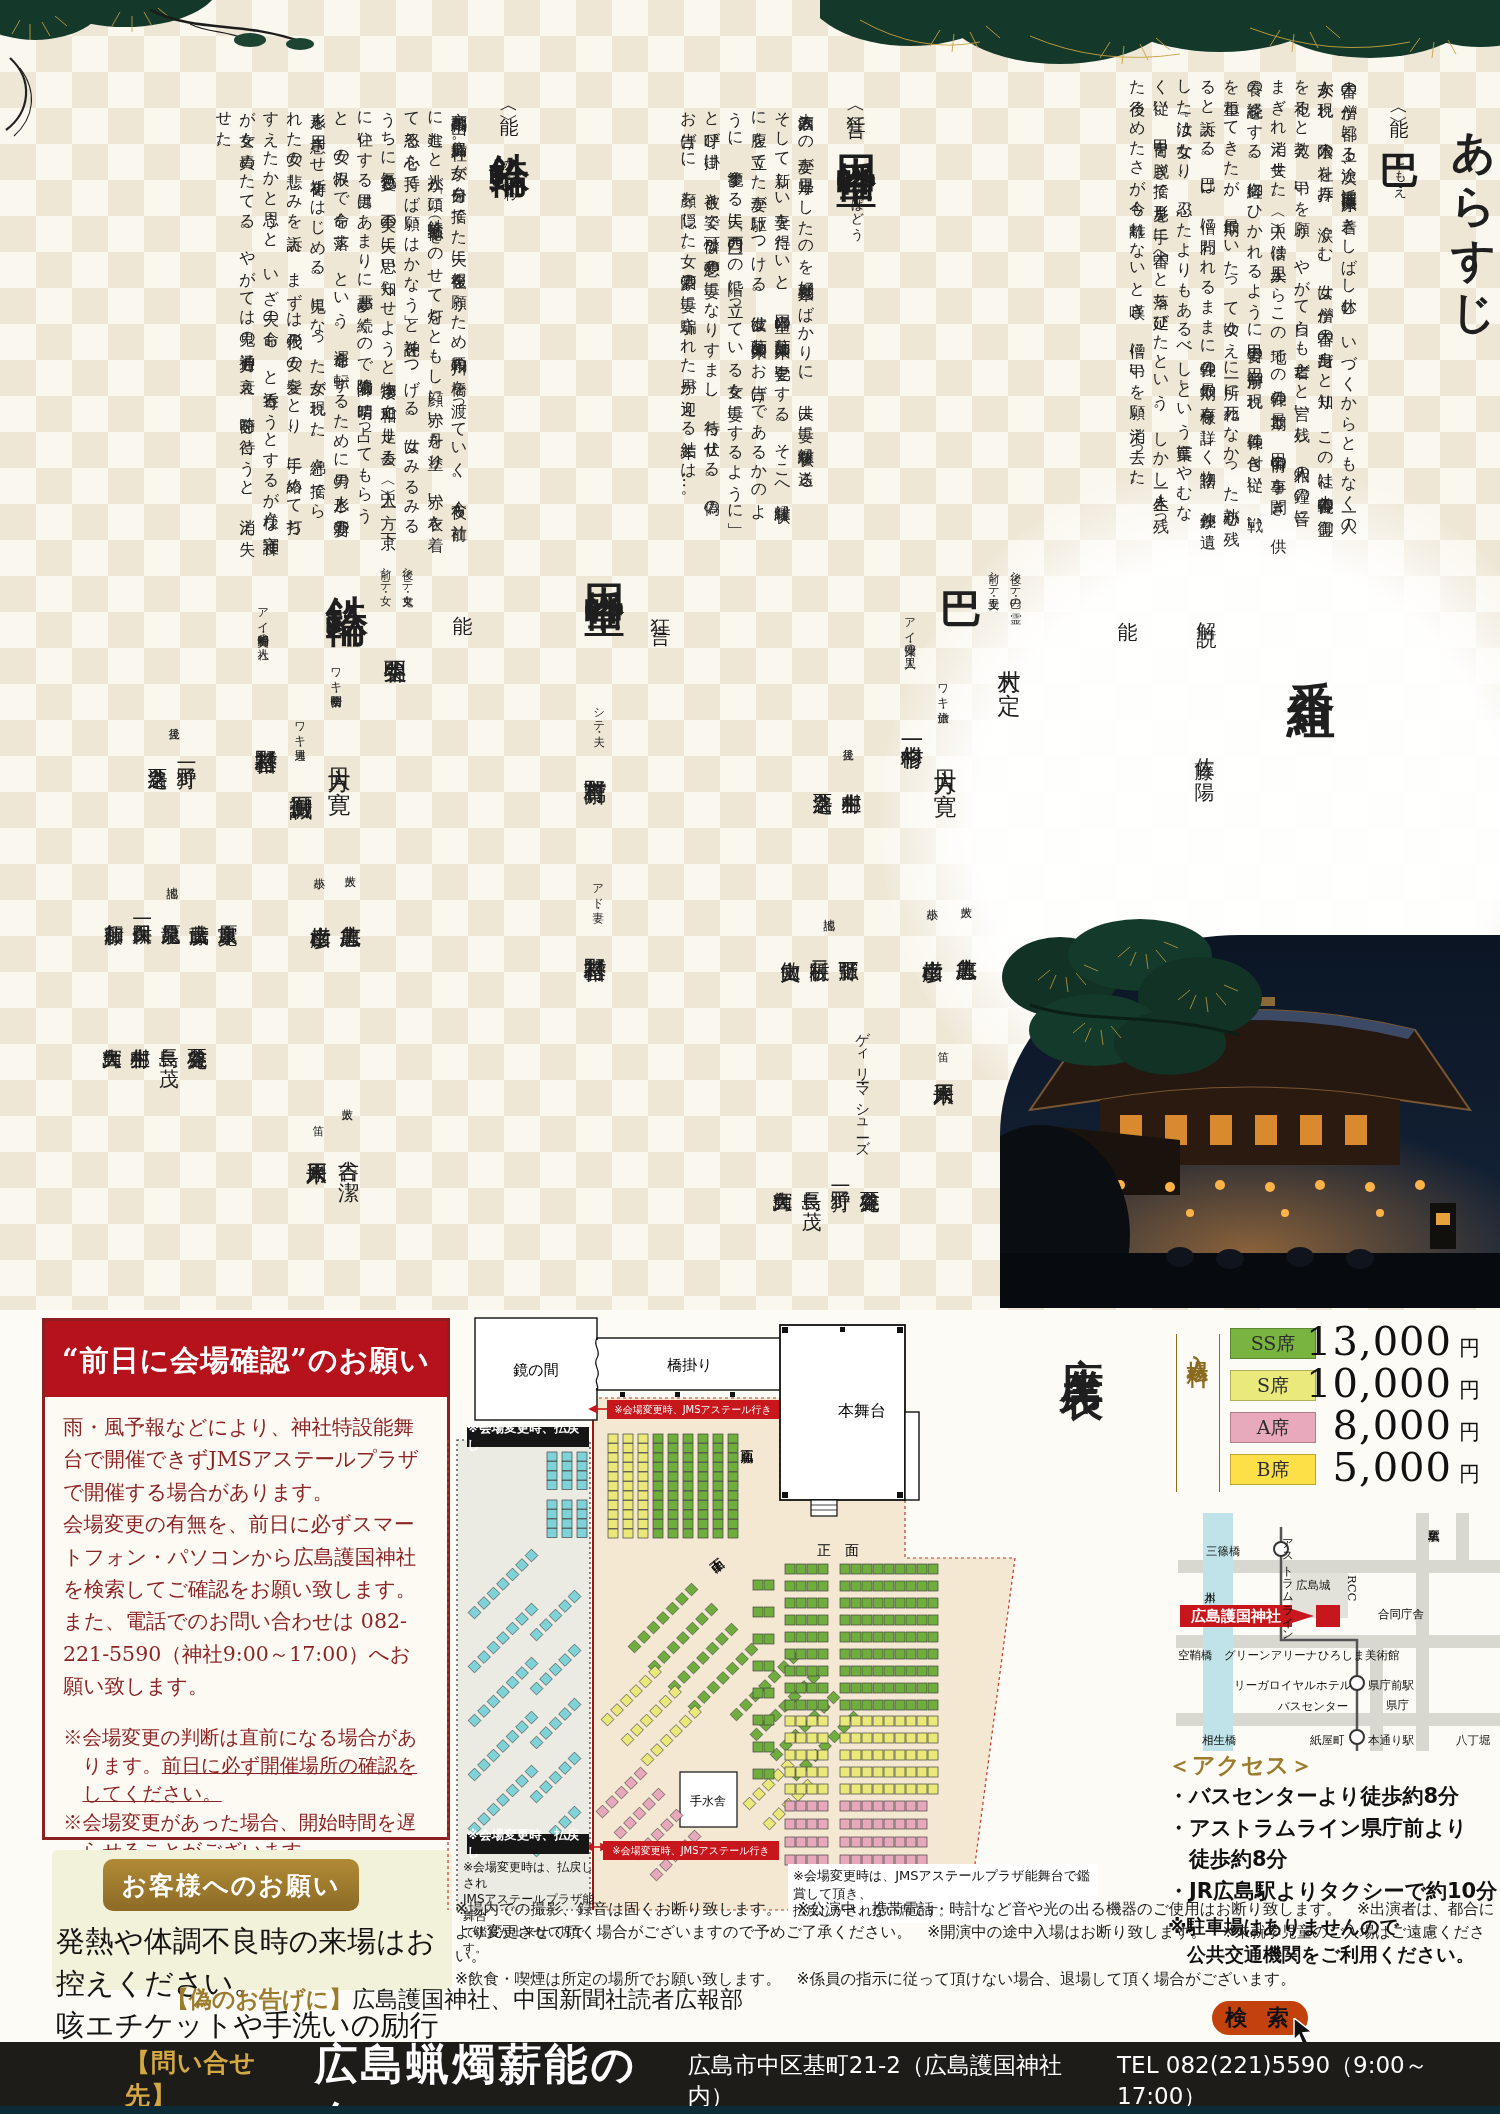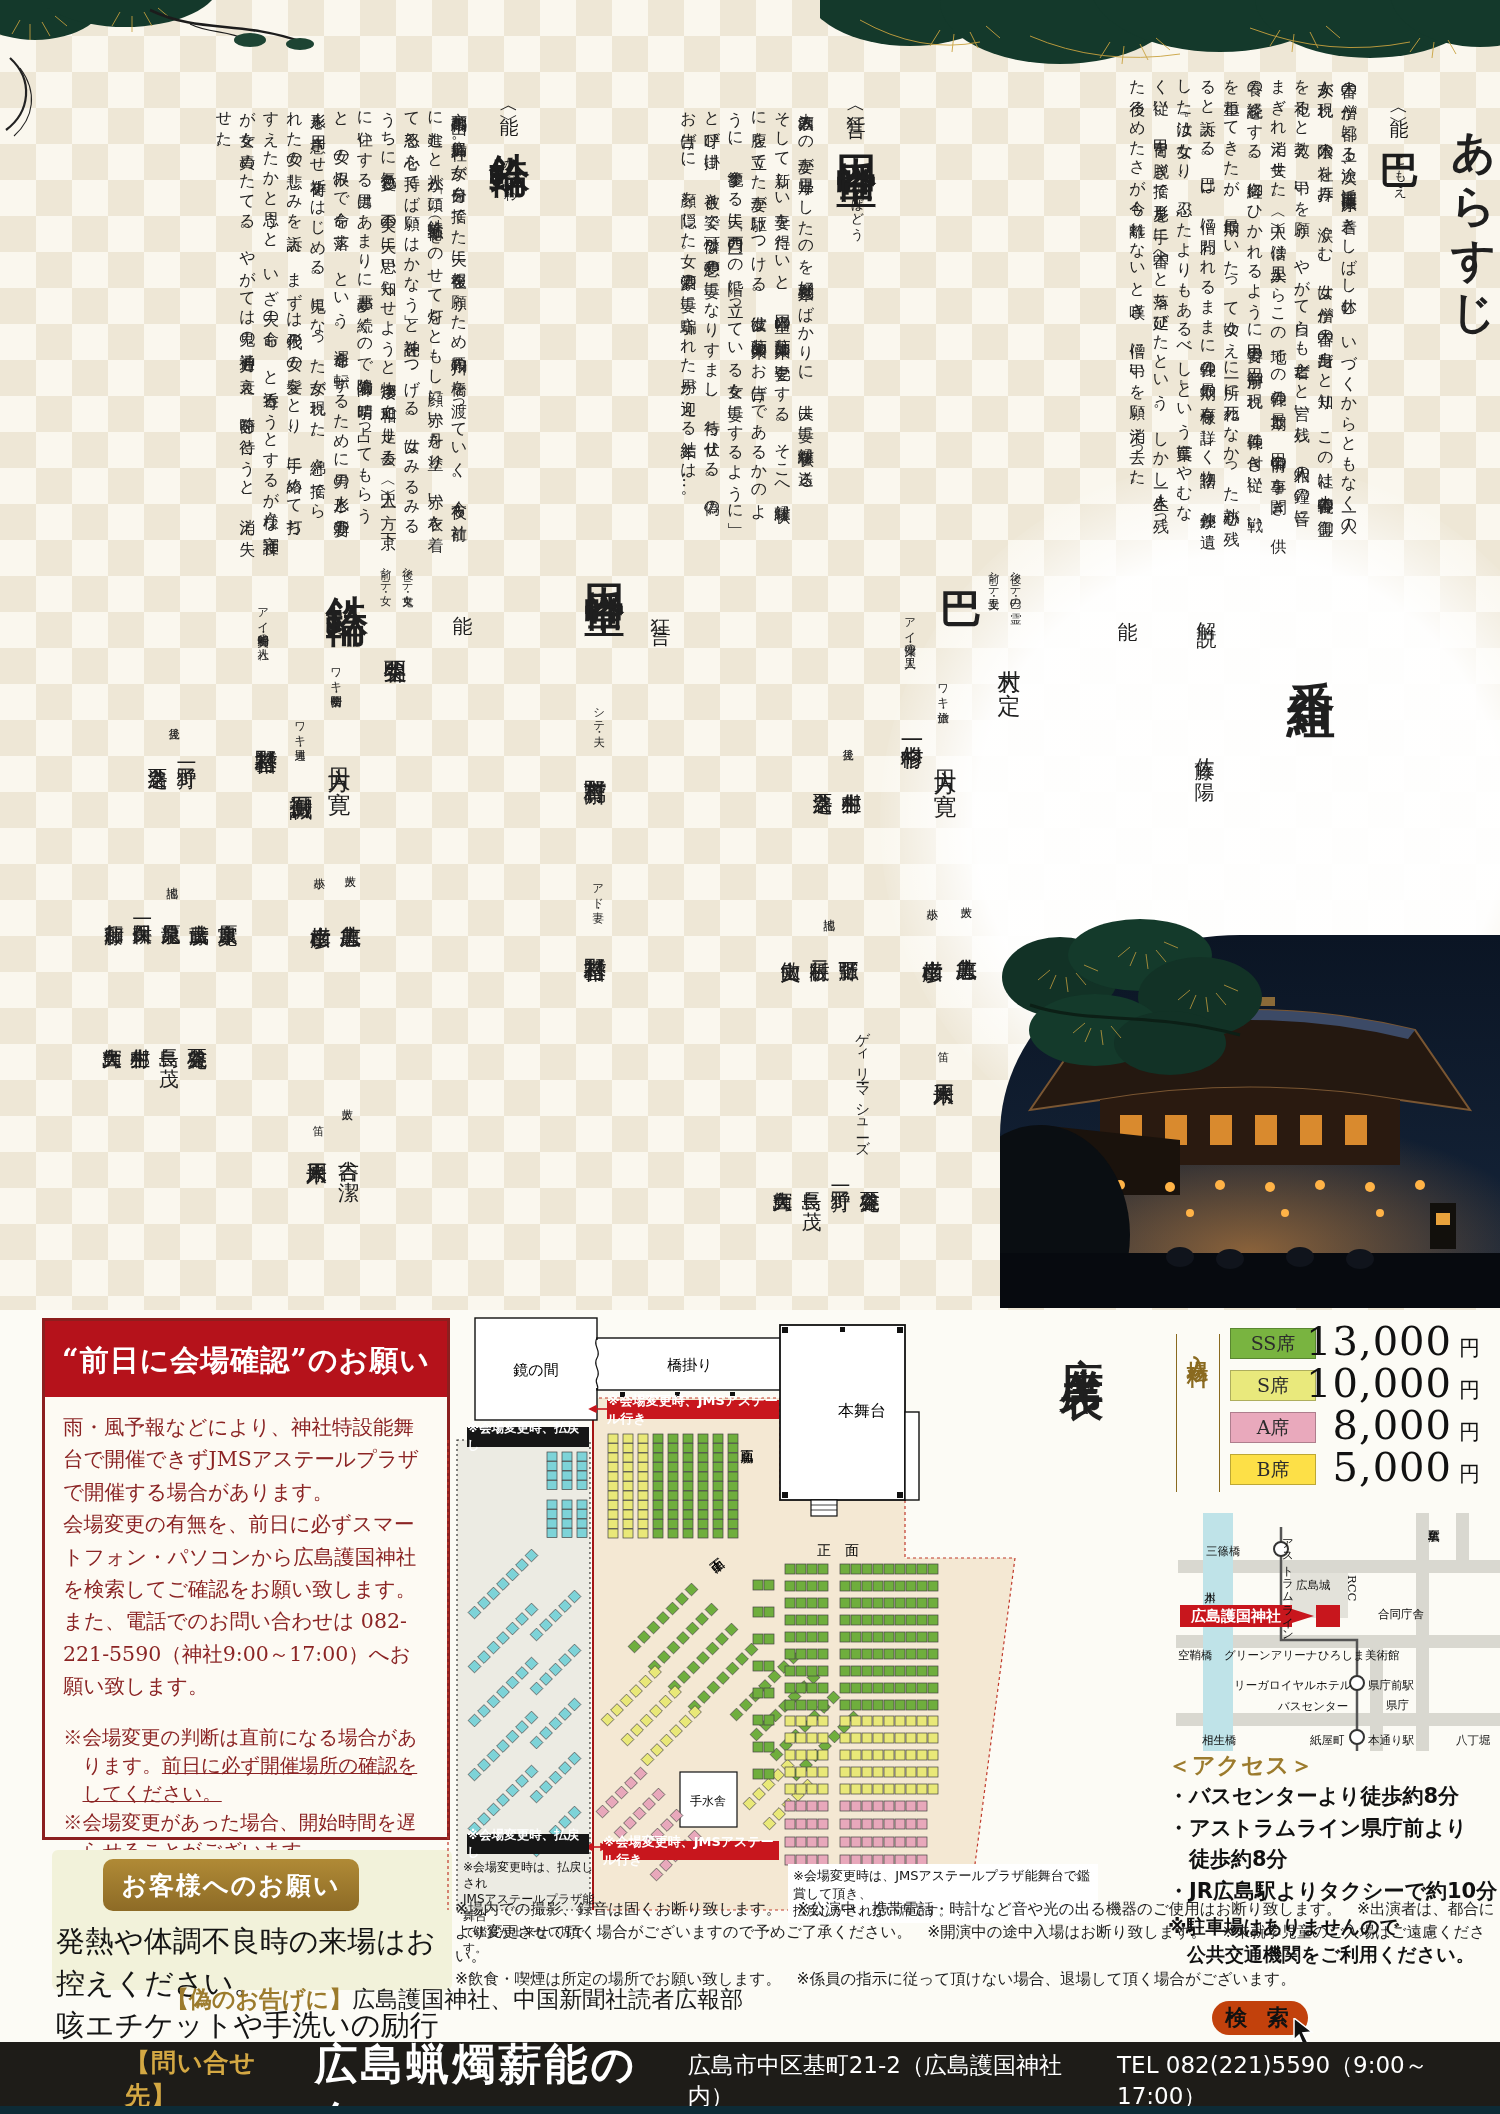--- a/index.html
+++ b/index.html
@@ -47,21 +47,21 @@
   .zkh{position:absolute;left:1049px;top:1322px;font-size:44px;font-weight:bold;letter-spacing:10px;}
   .fee{position:absolute;left:1176px;top:1334px;height:150px;font-size:21px;font-weight:bold;color:#8a6a1f;
        border-left:1.5px solid #8a6a1f;border-right:1.5px solid #8a6a1f;padding:4px 5px;letter-spacing:6px;}
   .prow{position:absolute;left:1230px;width:250px;height:34px;}
   .sw{position:absolute;left:0;top:2px;width:84px;height:29px;display:flex;align-items:center;justify-content:center;
       font-size:19px;color:#2c2c2c;border:1px solid rgba(0,0,0,.25);}
   .pv{position:absolute;right:28px;top:-8px;font-size:40px;letter-spacing:1px;color:#111;text-align:right;width:180px;}
   .pu{position:absolute;right:0;top:8px;font-size:21px;color:#111;}
   .sw-ss{background:#79b440}.sw-s{background:#e9e97c}.sw-a{background:#e9a9bc}.sw-b{background:#fde047}
   
-  .rlabel{position:absolute;background:#c8161d;color:#fff;font-weight:bold;font-size:13px;
+  .rlabel{position:absolute;background:#c8161d;color:#fff;font-weight:normal;font-size:10px;
           display:flex;align-items:center;justify-content:center;letter-spacing:0;}
   .klabel{position:absolute;background:#161616;color:#fff;font-weight:bold;font-size:12.5px;
           display:flex;align-items:center;justify-content:center;}
   .chnote{position:absolute;font-size:12px;line-height:1.35;color:#111;}
   .access{position:absolute;left:1168px;top:1750px;width:330px;}
   .access .ti{font-size:23px;font-weight:bold;color:#9c7b2d;letter-spacing:1px;}
   .access .it{font-size:21px;line-height:1.5;color:#111;font-weight:bold;}
   .access .nt{font-size:19px;line-height:1.45;color:#111;font-weight:bold;}
   svg text{font-family:"DejaVu Serif","Liberation Serif",serif;}
   .vtx{writing-mode:vertical-rl;text-orientation:mixed;}

